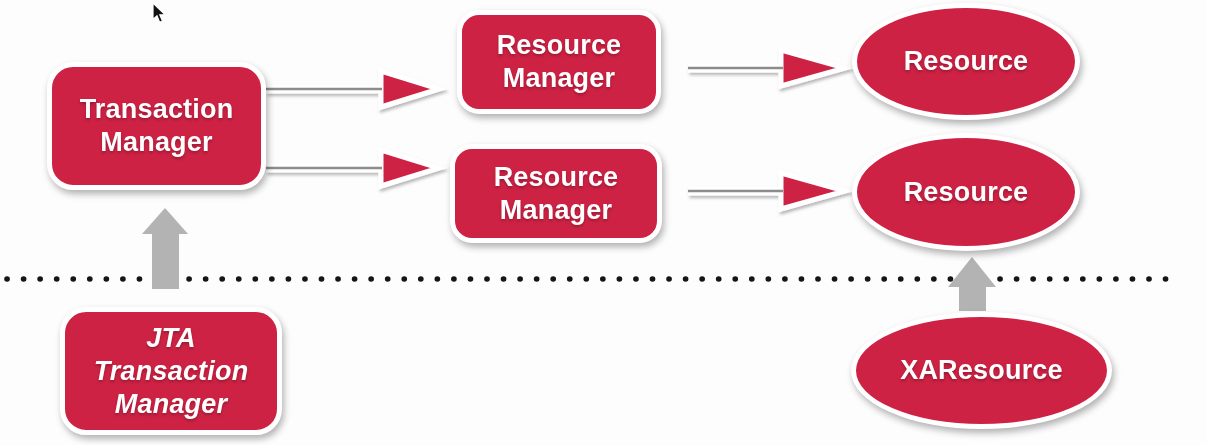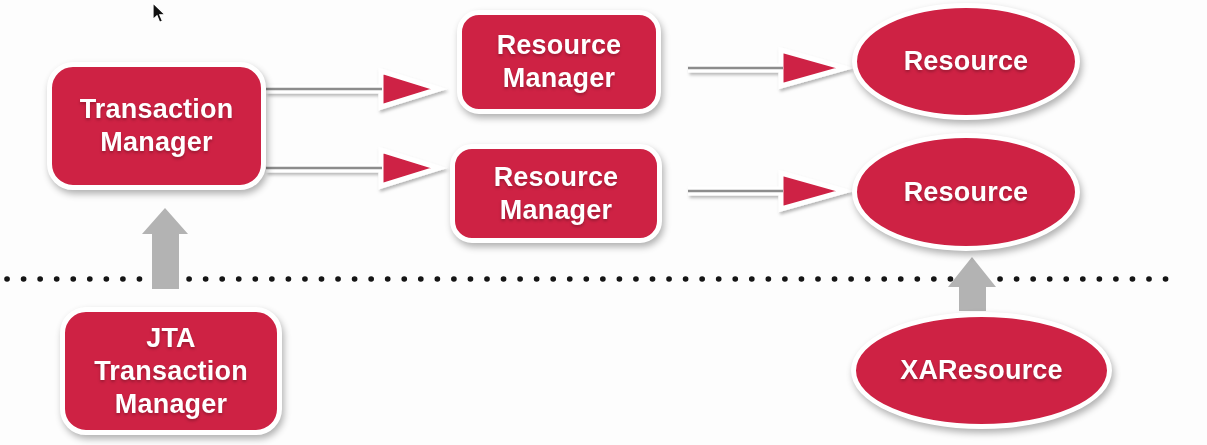--- a/index.html
+++ b/index.html
@@ -37,21 +37,21 @@
     text-align: center;
     text-shadow: 0 2px 3px rgba(0,0,0,0.25);
     letter-spacing: 0.2px;
   }
   .rect { border-radius: 26px; }
   .ellipse { border-radius: 50%; }
 
   .node-tm  { left: 47px;  top: 62px;  width: 219px; height: 128px; }
   .node-rm1 { left: 457px; top: 10px;  width: 204px; height: 104px; border-radius: 22px; }
   .node-rm2 { left: 450px; top: 144px; width: 212px; height: 99px;  border-radius: 22px; }
-  .node-jta { left: 60px;  top: 307px; width: 222px; height: 128px; }
+  .node-jta { left: 60px;  top: 307px; width: 222px; height: 128px; font-style: italic; }
   .node-r1  { left: 852px; top: 3px;   width: 228px; height: 117px; }
   .node-r2  { left: 852px; top: 133px; width: 228px; height: 118px; }
   .node-xa  { left: 851px; top: 312px; width: 261px; height: 117px; align-items: center; }
 
   .cursor {
     position: absolute;
     left: 151px; top: 2px;
     z-index: 10;
   }
 </style>

